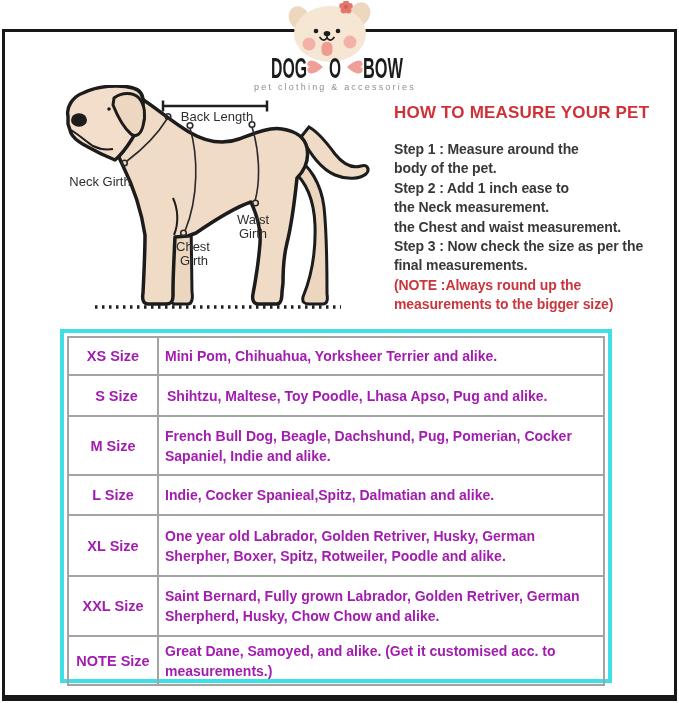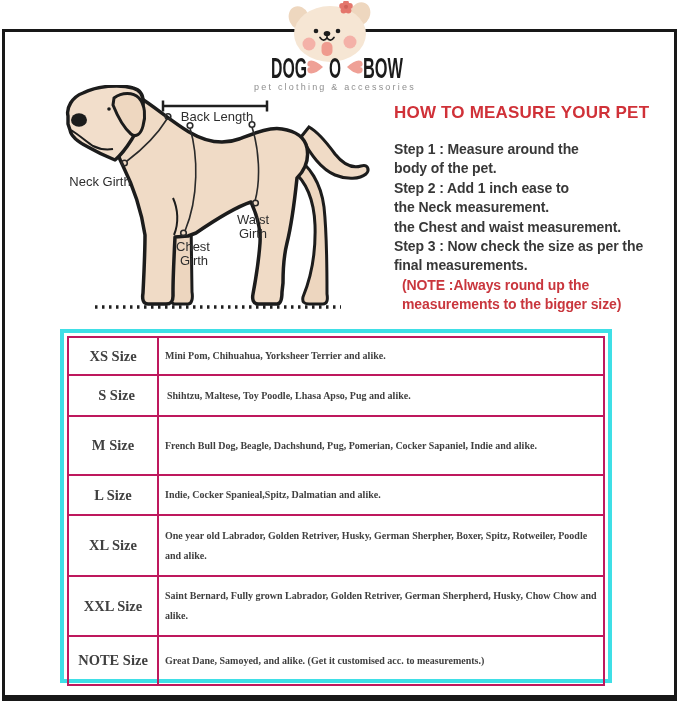--- a/index.html
+++ b/index.html
@@ -25,35 +25,35 @@
   .dog-svg text{font-family:"Liberation Sans",sans-serif;fill:#2e2e2e;font-size:13px;}
   
   .howto{position:absolute;left:394px;top:99px;width:278px;}
   .howto-title{
     font-size:17px;font-weight:700;color:#d03138;letter-spacing:.2px;margin:4px 0 17px 0;
   }
   .step-line{
     font-size:14px;font-weight:700;color:#383838;line-height:19.4px;letter-spacing:-.1px;
   }
   .note-line{
-    font-size:14px;font-weight:700;color:#c9363d;line-height:19.4px;letter-spacing:-.1px;margin-left:8px;
+    font-size:14px;font-weight:700;color:#c9363d;line-height:19.4px;letter-spacing:-.1px;
   }
   
   .table-wrap{
     position:absolute;left:60px;top:329px;width:552px;height:354px;box-sizing:border-box;
     border:4px solid #3fdfe6;padding:3px;background:#ffffff;
   }
   .size-table{
     width:100%;height:100%;border-collapse:collapse;table-layout:fixed;
   }
   .size-table td{
-    border:2px solid #be185d;font-weight:700;color:#404040;vertical-align:middle;font-family:Liberation Serif, serif;
+    border:2px solid #a3a3a3;font-weight:700;color:#a21caf;vertical-align:middle;
   }
   td.size-col{width:86px;text-align:center;font-size:14.5px;}
-  td.breed-col{font-size:10px;line-height:20px;padding:2px 4px 2px 6px;}
+  td.breed-col{font-size:14px;line-height:20px;padding:2px 4px 2px 6px;}
   tr.h36 td{height:32px;} tr.h39 td{height:35px;padding-left:8px;} tr.h57 td{height:53px;}
   tr.h38 td{height:34px;} tr.h59 td{height:55px;} tr.h58 td{height:54px;} tr.h47 td{height:43px;}
 </style>
 </head>
 <body>
 
 <div class="canvas">
 
   <div class="frame"></div>
 

